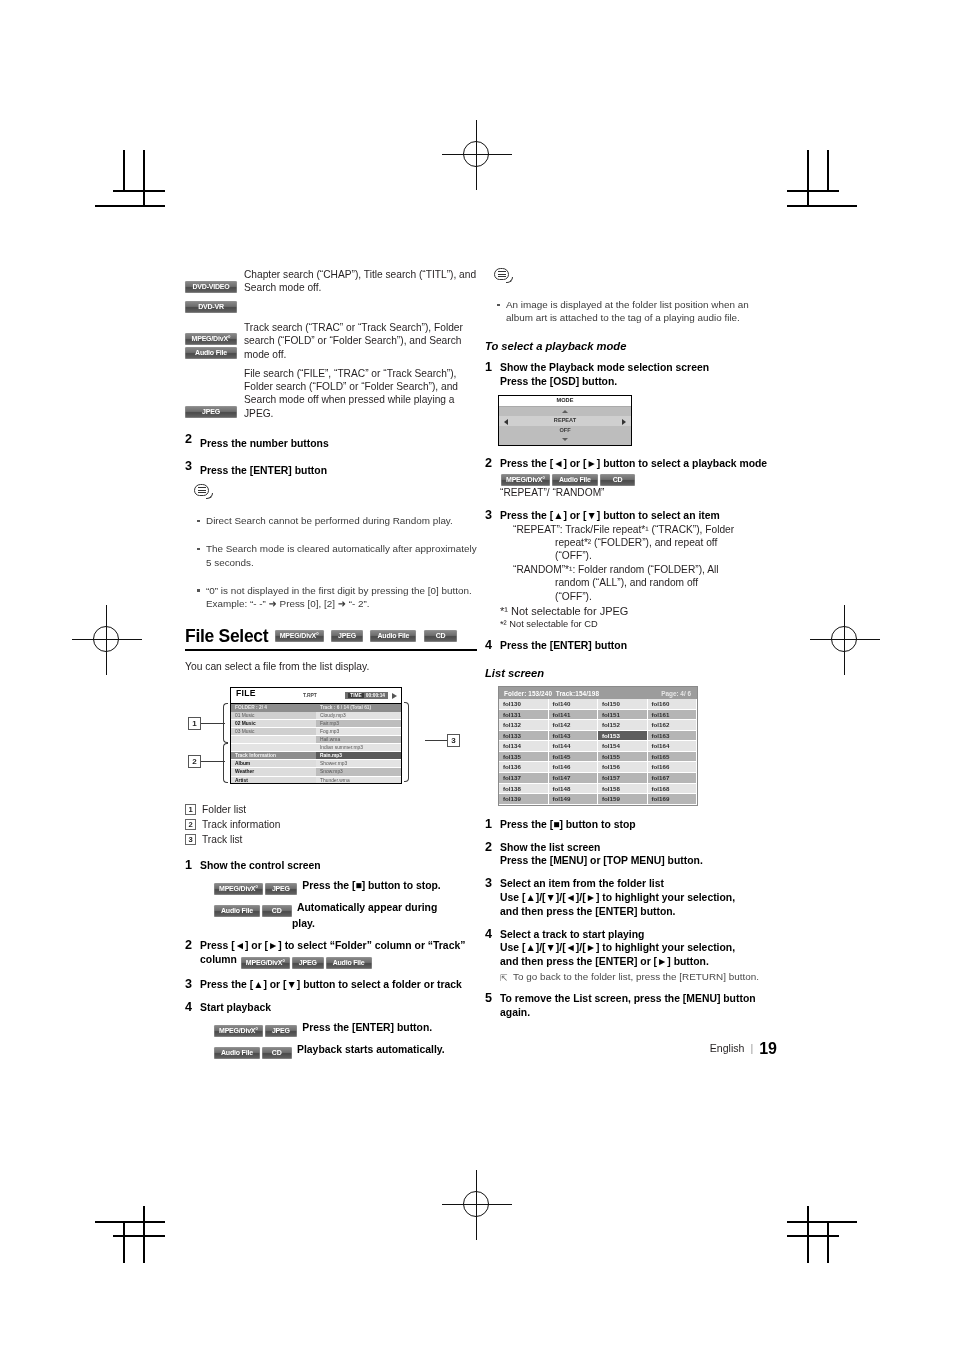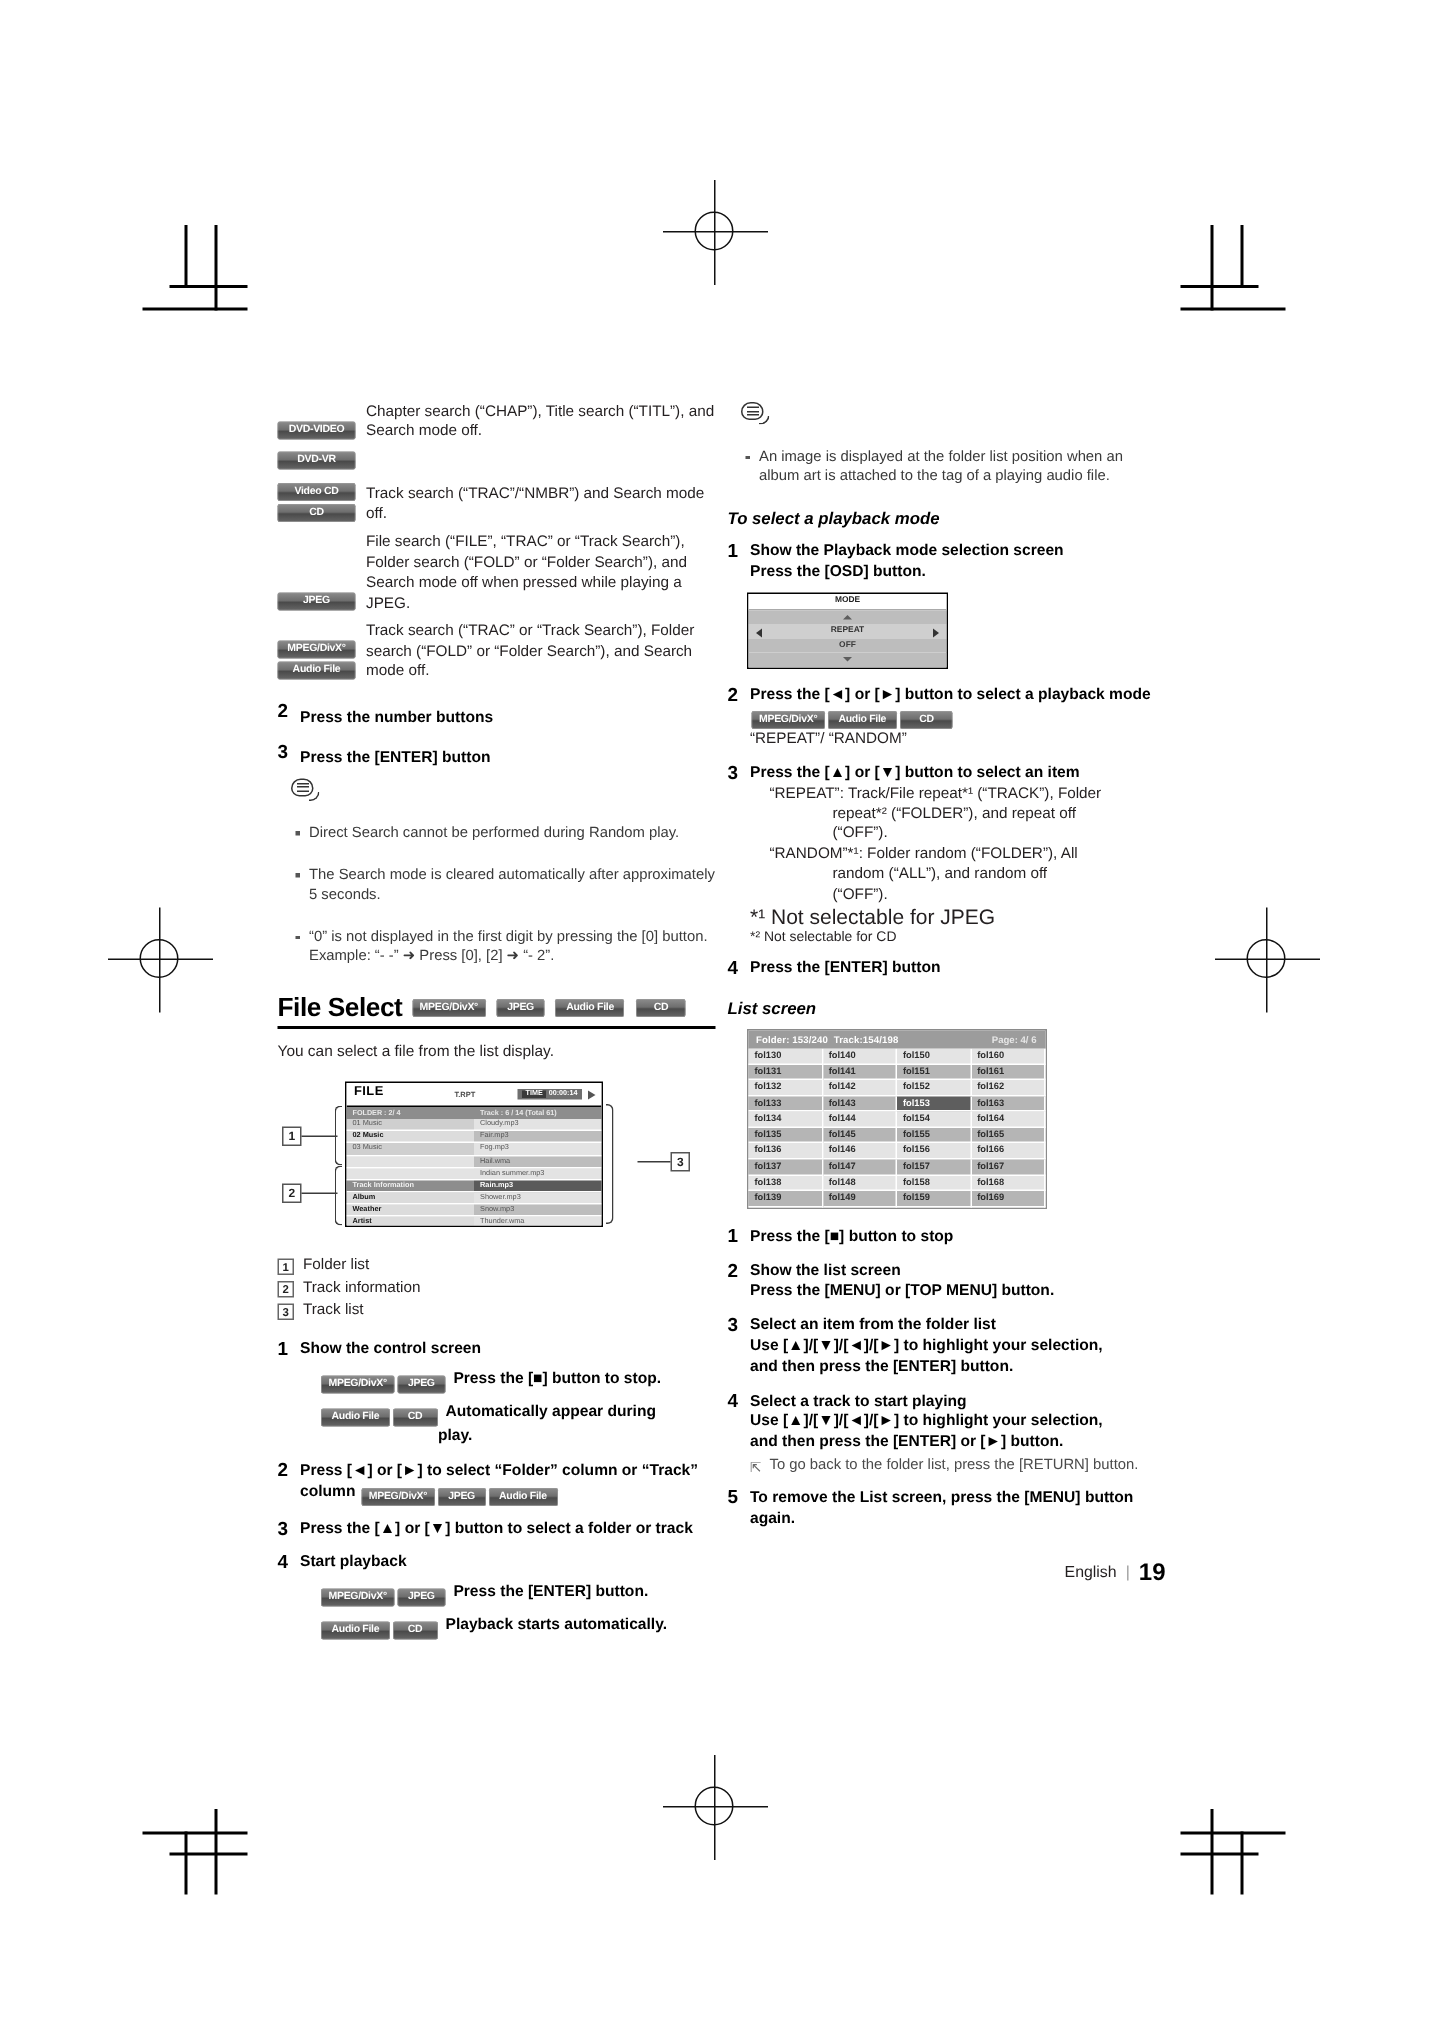--- a/index.html
+++ b/index.html
@@ -436,41 +436,34 @@
         </div>
         <div class="desc">Chapter search (“CHAP”), Title search (“TITL”), and Search mode off.</div>
       </div>
 
       <div class="defrow">
         <div class="keys">
           <span class="badge badge-sm">DVD-VR</span>
         </div>
       </div>
 
-      <div class="defrow">
-        <div class="keys">
-          <span class="badge badge-sm">Video CD</span>
-          <span class="badge badge-sm">CD</span>
-        </div>
-        <div class="desc">Track search (“TRAC”/“NMBR”) and Search mode off.</div>
-      </div>
-
-      <div class="defrow">
-        <div class="keys">
-          <span class="badge badge-sm">JPEG</span>
-        </div>
-        <div class="desc">File search (“FILE”, “TRAC” or “Track Search”), Folder search (“FOLD” or “Folder Search”), and Search mode off when pressed while playing a JPEG.</div>
-      </div>
 
       <div class="defrow">
         <div class="keys">
           <span class="badge badge-sm">MPEG/DivX°</span>
           <span class="badge badge-sm">Audio File</span>
         </div>
         <div class="desc">Track search (“TRAC” or “Track Search”), Folder search (“FOLD” or “Folder Search”), and Search mode off.</div>
+      </div>
+
+      <div class="defrow">
+        <div class="keys">
+          <span class="badge badge-sm">JPEG</span>
+        </div>
+        <div class="desc">File search (“FILE”, “TRAC” or “Track Search”), Folder search (“FOLD” or “Folder Search”), and Search mode off when pressed while playing a JPEG.</div>
       </div>
     </div>
 
     <div class="step" style="margin-top:13px;">
       <span class="num">2</span>
       <span class="bold-step">Press the number buttons</span>
     </div>
     <div class="step">
       <span class="num">3</span>
       <span class="bold-step">Press the [ENTER] button</span>
@@ -662,21 +655,21 @@
 
     <div class="step">
       <span class="num">3</span>
       <div class="bold-step">Press the [▲] or [▼] button to select an item</div>
       <div class="sub indent">“REPEAT”: Track/File repeat*¹ (“TRACK”), Folder</div>
       <div class="sub indent2">repeat*² (“FOLDER”), and repeat off</div>
       <div class="sub indent2">(“OFF”).</div>
       <div class="sub indent">“RANDOM”*¹: Folder random (“FOLDER”), All</div>
       <div class="sub indent2">random (“ALL”), and random off</div>
       <div class="sub indent2">(“OFF”).</div>
-      <div class="sub" style="font-size:14px;line-height:12.6px;margin-top:2px;">*¹ Not selectable for JPEG</div>
+      <div class="sub" style="font-size:11px;line-height:12.6px;margin-top:2px;">*¹ Not selectable for JPEG</div>
       <div class="sub" style="font-size:9.3px;line-height:12.6px;">*² Not selectable for CD</div>
     </div>
 
     <div class="step">
       <span class="num">4</span>
       <div class="bold-step">Press the [ENTER] button</div>
     </div>
 
     <div class="sub-head" style="margin-top:14px;">List screen</div>
 

